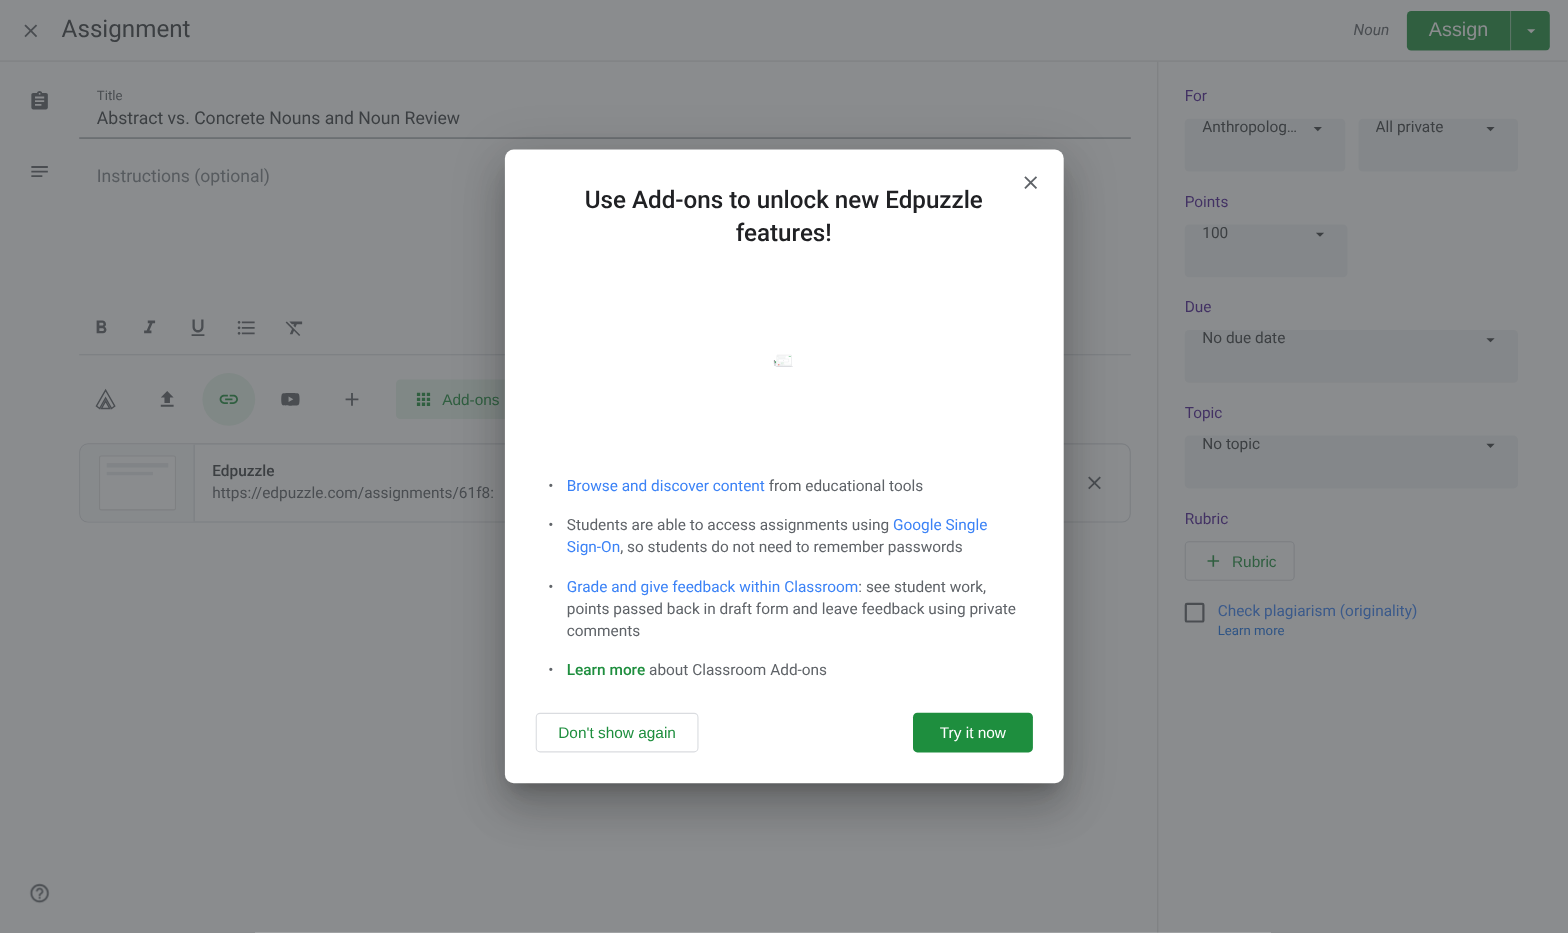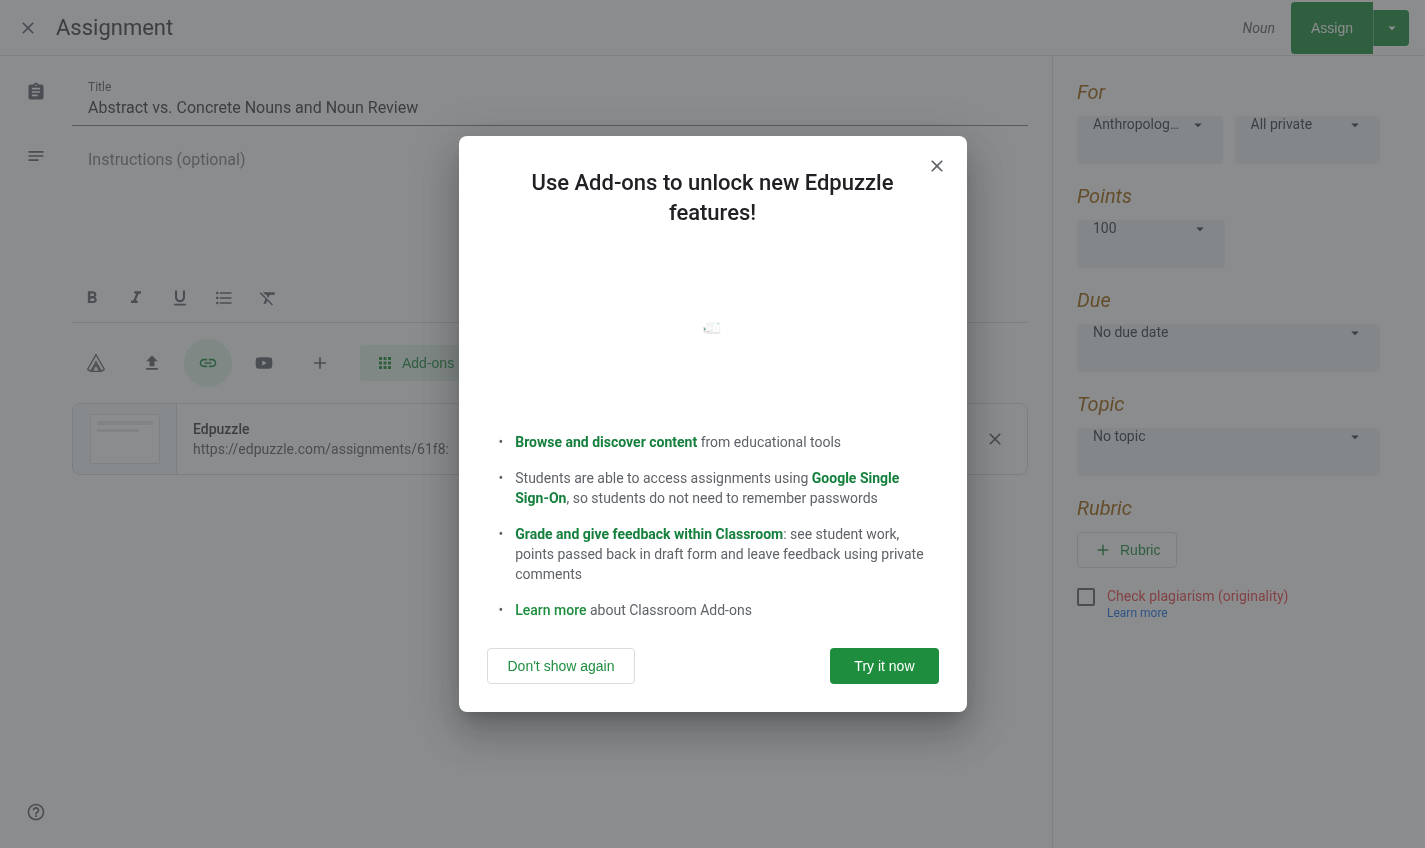--- a/index.html
+++ b/index.html
@@ -35,24 +35,24 @@
 .header .spacer { flex: 1; }
 .header .saved {
   font-style: italic;
   color: #5f6368;
   margin-right: 16px;
 }
 .btn-primary {
   background: #1e8e3e;
   color: #fff;
   border: none;
-  height: 52px;
+  height: 36px;
   padding: 0 20px;
   border-radius: 4px 0 0 4px;
-  font-size: 14px;
+  font-size: 18px;
   font-weight: 500;
   cursor: pointer;
   display: flex;
   align-items: center;
 }
 .btn-primary-dropdown {
   background: #1e8e3e;
   color: #fff;
   border: none;
   border-left: 1px solid rgba(255,255,255,0.3);
@@ -154,54 +154,54 @@
 .attachment-card .meta .att-url {font-size:14px;color:#5f6368;}
 .attachment-card .remove {
   width:48px;height:48px;display:flex;align-items:center;justify-content:center;color:#5f6368;cursor:pointer;margin-right:8px;
 }
 .right-col {
   width: 352px;
   border-left: 1px solid #e0e0e0;
   padding: 24px;
   display:flex;flex-direction:column;gap:20px;
 }
-.field-group .group-label {font-size:20px;color:#a16207;margin-bottom:12px;font-style:italic;}
+.field-group .group-label {font-size:14px;color:#4c1d95;margin-bottom:12px;}
 .dropdown {
   background:#f1f3f4;border:none;border-radius:4px;height:48px;padding:0 16px;display:flex;justify-content:space-between;color:#3c4043;cursor:pointer;font-size:14px;
 }
 .dropdown-row {display:flex;gap:12px;}
 .dropdown-row .dropdown {flex:1;min-width:0;}
 .dropdown-row .dropdown span {overflow:hidden;text-overflow:ellipsis;white-space:nowrap;}
 .full-dropdown {width:100%;}
 .half-dropdown {width:148px;}
 .rubric-btn {
   border:1px solid #dadce0;background:#fff;color:#1e8e3e;height:36px;padding:0 16px;border-radius:4px;display:flex;align-items:center;gap:8px;cursor:pointer;font-size:14px;font-weight:500;width:fit-content;
 }
 .checkbox-row {display:flex;gap:12px;align-items:flex-start;}
 .checkbox-row .cb {width:18px;height:18px;border:2px solid #5f6368;border-radius:2px;flex-shrink:0;cursor:pointer;}
-.checkbox-row .cb-text {font-size:14px;color:#ef4444;}
+.checkbox-row .cb-text {font-size:14px;color:#3b82f6;}
 .checkbox-row .learn-more {font-size:12px;color:#1a73e8;cursor:pointer;margin-top:2px;}
 .help-btn {
   position:fixed;bottom:16px;left:16px;width:40px;height:40px;border-radius:50%;display:flex;align-items:center;justify-content:center;color:#5f6368;cursor:pointer;
 }
 
 
 .overlay {
   position:fixed;inset:0;background:rgba(60,64,67,0.6);display:flex;align-items:center;justify-content:center;z-index:100;
 }
 .modal {
   background:#fff;border-radius:8px;width:508px;padding:32px 28px 28px;position:relative;box-shadow:0 11px 15px -7px rgba(0,0,0,.2),0 24px 38px 3px rgba(0,0,0,.14),0 9px 46px 8px rgba(0,0,0,.12);
 }
 .modal .modal-close {position:absolute;top:18px;right:18px;width:24px;height:24px;cursor:pointer;color:#5f6368;display:flex;align-items:center;justify-content:center;}
 .modal h2 {font-size:22px;font-weight:500;line-height:30px;color:#202124;text-align:center;margin:0 40px 20px;}
 .modal .illustration {width:272px;height:160px;margin:0 auto 24px;display:flex;align-items:center;justify-content:center;}
 .modal ul {list-style:none;padding:0 12px;}
 .modal ul li {display:flex;gap:12px;margin-bottom:16px;font-size:14px;line-height:20px;color:#5f6368;}
 .modal ul li .bullet {color:#5f6368;flex-shrink:0;}
-.modal ul li strong {color:#15803d;font-weight:700;}
+.modal ul li strong {color:#3b82f6;font-weight:400;}
 .modal ul li a {color:#1e8e3e;text-decoration:none;font-weight:500;}
 .modal-actions {display:flex;justify-content:space-between;margin-top:28px;}
 .btn-text {border:1px solid #dadce0;background:#fff;color:#1e8e3e;height:36px;padding:0 20px;border-radius:4px;cursor:pointer;font-size:14px;font-weight:400;}
 .btn-solid {border:none;background:#1e8e3e;color:#fff;height:36px;padding:0 24px;border-radius:4px;cursor:pointer;font-size:14px;font-weight:500;}
 
 svg {width:20px;height:20px;fill:currentColor;}
 .chevron-down {width:18px;height:18px;}
 </style>
 </head>
 <body>

